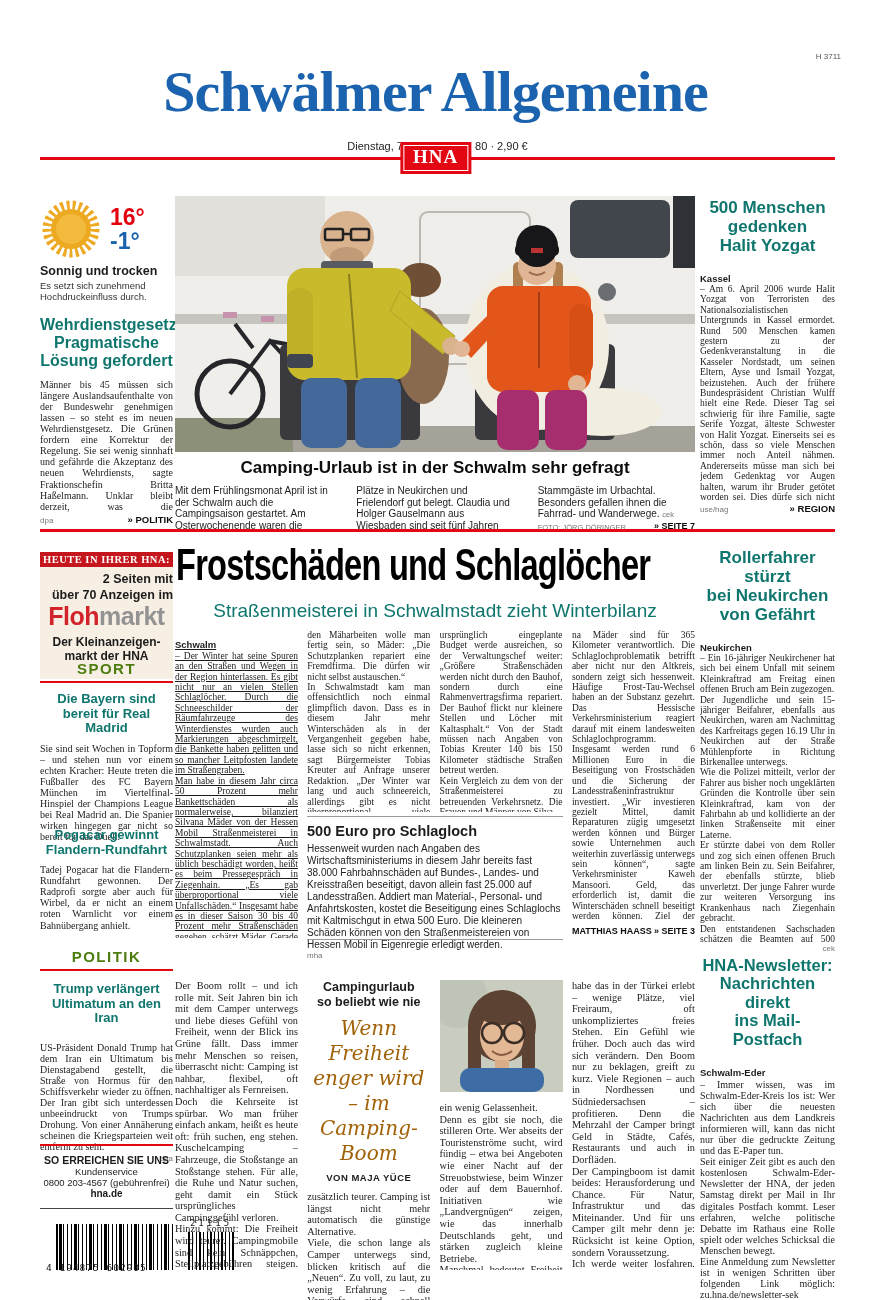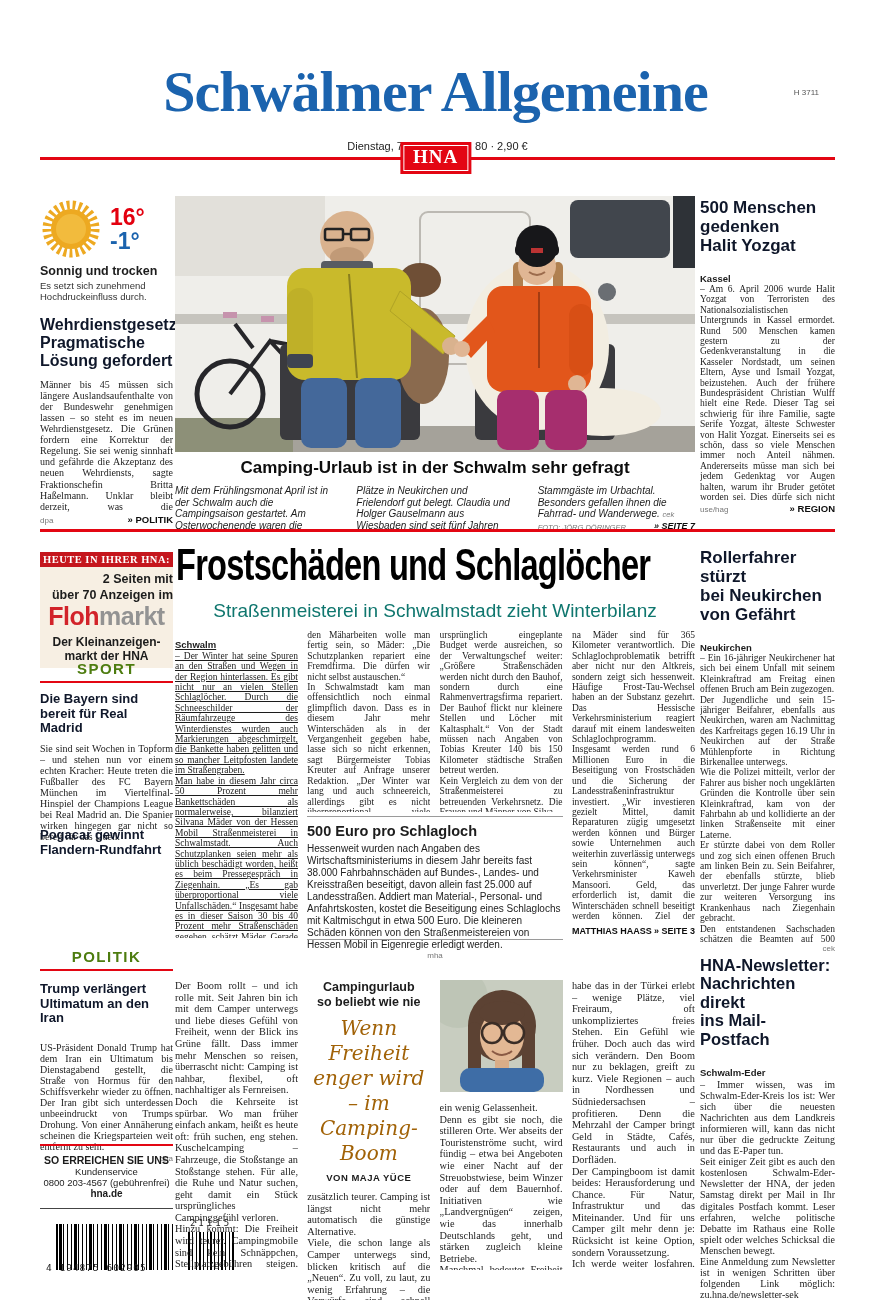--- a/index.html
+++ b/index.html
@@ -12,35 +12,35 @@
   .h-code{font-size:8px;color:#555;}
   .dateline{left:40px;right:36px;display:flex;justify-content:space-between;
             font-size:11px;color:#222;}
   .red-rule{background:#e30613;height:3px;}
   .hna-logo{left:50%;transform:translateX(-50%);background:#e30613;padding:3px;}
   .hna-logo-inner{border:1.5px solid #fff;color:#fff;font-family:"Liberation Serif",serif;
             font-weight:bold;font-size:19px;padding:0 9px 2px 9px;letter-spacing:1px;}
 
   .colbody{font-family:"Liberation Serif",serif;font-size:9.5px;line-height:10.4px;
            text-align:justify;white-space:pre-line;overflow:hidden;color:#1c1c1c;}
-  .art-title{font-family:"Liberation Sans",sans-serif;font-weight:bold;color:#0f172a;
-             white-space:pre-line;line-height:1.12;}
+  .art-title{font-family:"Liberation Sans",sans-serif;font-weight:bold;color:#0f766e;
+             white-space:pre-line;text-align:center;line-height:1.12;}
   .loc{font-family:"Liberation Sans",sans-serif;font-weight:bold;font-size:9.5px;}
   .credit-row{display:flex;justify-content:space-between;align-items:baseline;}
   .credit{color:#777;font-size:8px;font-family:"Liberation Sans",sans-serif;}
   .ref{font-weight:bold;font-size:9.5px;color:#0d0d0d;font-family:"Liberation Sans",sans-serif;}
   .sec-hdr{font-weight:bold;font-size:15px;letter-spacing:1.5px;text-align:center;
            border-bottom:2.5px solid #e30613;padding-bottom:4px;color:#4d7c0f;}
 
   .wx-temp-hi{color:#e3000f;font-weight:bold;font-size:23px;line-height:1.05;}
   .wx-temp-lo{color:#1b63ae;font-weight:bold;font-size:23px;line-height:1.05;}
   .wx-cond{font-weight:bold;font-size:12.5px;margin-top:4px;}
   .wx-text{font-size:9.5px;color:#333;line-height:1.2;margin-top:2px;}
 
-  .promo-box{background:#f7efe3;padding-bottom:4px;text-align:center;}
+  .promo-box{background:#f7efe3;padding-bottom:15px;text-align:center;}
   .promo-banner{background:#c5161d;color:#fff;font-family:"Liberation Serif",serif;
                 font-weight:bold;font-size:10.5px;padding:2px 0;letter-spacing:.5px;}
   .promo-lines{font-weight:bold;font-size:12.5px;line-height:1.25;margin-top:5px;white-space:pre-line;text-align:right;}
   .promo-brand{font-size:25px;font-weight:bold;letter-spacing:-.5px;line-height:1.1;}
   .promo-brand .r{color:#d2232a;} .promo-brand .g{color:#939393;}
   .promo-sub{font-weight:bold;font-size:12px;line-height:1.2;margin-top:4px;white-space:pre-line;}
 
   .main-headline{font-weight:bold;font-size:44px;color:#000;white-space:nowrap;
                  transform:scaleX(.74);transform-origin:left center;letter-spacing:-1px;}
   .main-subhead{font-size:19px;text-align:center;color:#0f766e;}
@@ -72,21 +72,21 @@
     background:repeating-linear-gradient(90deg,#000 0 2px,#fff 2px 3.5px,#000 3.5px 4.5px,#fff 4.5px 8px,#000 8px 9px,#fff 9px 11px);}
   .bc-top{position:absolute;left:146px;top:0;width:46px;text-align:center;
           font-family:"DejaVu Sans Mono",monospace;font-size:9px;letter-spacing:3px;}
   .bc-bottom{position:absolute;left:4px;top:44px;font-family:"DejaVu Sans Mono",monospace;font-size:9.5px;letter-spacing:1px;}
 </style>
 </head>
 <body>
 
 <div class="page">
 
-  <div class="abs h-code" style="top:52px;right:52px;margin-top:36px;">H 3711</div>
+  <div class="abs h-code" style="top:52px;right:30px;">H 3711</div>
   <div class="abs masthead" style="top:58px;left:0;">Schwälmer Allgemeine</div>
   <div class="abs dateline" style="top:140px;justify-content:center;">
     <span>Dienstag, 7. April 2026</span>
     <span>Nr. 80  ·  2,90 €</span>
   </div>
   <div class="abs red-rule" style="top:157px;left:40px;right:36px;"></div>
   <div class="abs hna-logo" style="top:142px;">
     <div class="hna-logo-inner">HNA</div>
   </div>
 
@@ -178,21 +178,21 @@
         <circle cx="402" cy="188" r="9" fill="#e0b694"></circle>
         <line x1="364" y1="96" x2="364" y2="172" stroke="#a33c12" stroke-width="2"></line>
         <rect x="322" y="194" width="42" height="60" rx="10" fill="#a62e6e"></rect>
         <rect x="370" y="194" width="42" height="60" rx="10" fill="#a62e6e"></rect>
       </g>
     </svg>
   </div>
 
   <div class="abs" style="top:458px;left:175px;width:520px;">
     <div class="caption-title">Camping-Urlaub ist in der Schwalm sehr gefragt</div>
-    <div style="display:flex;gap:24px;margin-top:7px;font-style:italic;">
+    <div style="display:flex;gap:24px;margin-top:7px;">
       <div class="caption-col" style="width:165px;">Mit dem Frühlingsmonat April ist in der Schwalm auch die Campingsaison gestartet. Am Osterwochenende waren die</div>
       <div class="caption-col" style="width:165px;">Plätze in Neukirchen und Frielendorf gut belegt. Claudia und Holger Gauselmann aus Wiesbaden sind seit fünf Jahren</div>
       <div class="caption-col" style="width:165px;">
         <span>Stammgäste im Urbachtal. Besonders gefallen ihnen die Fahrrad- und Wanderwege.</span>
         <span class="credit" style="font-size:7.5px;">cek FOTO: JÖRG DÖRINGER</span>
         <span class="ref" style="font-size:9px;float:right;">» SEITE 7</span>
       </div>
     </div>
   </div>
 
@@ -224,20 +224,21 @@
 
   <div class="abs sec-hdr" style="top:660px;left:40px;width:133px;">SPORT</div>
   <div class="abs" style="top:692px;left:40px;width:133px;">
     <div class="art-title" style="font-size:13px;">Die Bayern sind
 bereit für Real Madrid</div>
     <div class="colbody" style="height:100px;margin-top:7px;font-size:10px;line-height:11.1px;">Sie sind seit Wochen in Topform – und stehen nun vor einem echten Kracher: Heute treten die Fußballer des FC Bayern München im Viertelfinal-Hinspiel der Champions League bei Real Madrid an. Die Spanier wirken hingegen gar nicht so bereit für das Duell.</div>
   </div>
   <div class="abs" style="top:828px;left:40px;width:133px;">
     <div class="art-title" style="font-size:13px;">Pogacar gewinnt
 Flandern-Rundfahrt</div>
+    <div class="colbody" style="height:70px;margin-top:7px;font-size:10px;line-height:11.1px;">Tadej Pogacar hat die Flandern-Rundfahrt gewonnen. Der Radprofi sorgte aber auch für Wirbel, da er nicht an einem roten Warnlicht vor einem Bahnübergang anhielt.</div>
   </div>
 
   <div class="abs main-headline" style="top:540px;left:176px;">Frostschäden und Schlaglöcher</div>
   <div class="abs main-subhead" style="top:600px;left:175px;width:520px;">Straßenmeisterei in Schwalmstadt zieht Winterbilanz</div>
   <div class="abs cols" style="top:630px;left:175px;width:520px;">
     <div class="col colbody" style="height:308px;text-decoration:underline;">
       <b class="loc">Schwalm</b>
       <span>– Der Winter hat seine Spuren an den Straßen und Wegen in der Region hinterlassen. Es gibt nicht nur an vielen Stellen Schlaglöcher. Durch die Schneeschilder der Räumfahrzeuge des Winterdienstes wurden auch Markierungen abgeschmirgelt, die Bankette haben gelitten und so mancher Leitpfosten landete im Straßengraben.
 Man habe in diesem Jahr circa 50 Prozent mehr Bankettschäden als normalerweise, bilanziert Silvana Mäder von der Hessen Mobil Straßenmeisterei in Schwalmstadt. Auch Schutzplanken seien mehr als üblich beschädigt worden, heißt es beim Pressegespräch in Ziegenhain. „Es gab überproportional viele Unfallschäden.“ Insgesamt habe es in dieser Saison 30 bis 40 Prozent mehr Straßenschäden gegeben, schätzt Mäder. Gerade bei den Reparaturarbeiten an den Leitpfosten und den Banketten schließt sich bald das Zeitfenster. Vor</span>
     </div>
@@ -248,21 +249,21 @@
     <div class="col colbody" style="height:290px;">na Mäder sind für 365 Kilometer verantwortlich. Die Schlaglochproblematik betrifft aber nicht nur den Altkreis, sondern zeigt sich hessenweit. Häufige Frost-Tau-Wechsel haben an der Substanz gezehrt. Das Hessische Verkehrsministerium reagiert darauf mit einem landesweiten Schlaglochprogramm. Insgesamt werden rund 6 Millionen Euro in die Beseitigung von Frostschäden und die Sicherung der Landesstraßeninfrastruktur investiert. „Wir investieren gezielt Mittel, damit Reparaturen zügig umgesetzt werden können und Bürger sowie Unternehmen auch weiterhin zuverlässig unterwegs sein können“, sagte Verkehrsminister Kaweh Mansoori. Geld, das erforderlich ist, damit die Winterschäden schnell beseitigt werden können. Ziel der Schwalmstädter war es, dass bis nach Ostern die meisten Arbeiten in ihrem Zuständigkeitsbereich erledigt sind.</div>
   </div>
   <div class="abs credit-row" style="top:926px;left:572px;width:123px;">
     <span class="ref" style="font-size:9px;">MATTHIAS HAASS</span>
     <span class="ref" style="font-size:9px;">» SEITE 3</span>
   </div>
 
   <div class="abs box-rule" style="top:816px;left:307px;width:256px;height:122px;">
     <div class="box-title">500 Euro pro Schlagloch</div>
     <div class="box-body">Hessenweit wurden nach Angaben des Wirtschaftsministeriums in diesem Jahr bereits fast 38.000 Fahrbahnschäden auf Bundes-, Landes- und Kreisstraßen beseitigt, davon allein fast 25.000 auf Landesstraßen. Addiert man Material-, Personal- und Anfahrtskosten, kostet die Beseitigung eines Schlaglochs mit Kaltmischgut in etwa 500 Euro. Die kleineren Schäden können von den Straßenmeistereien von Hessen Mobil in Eigenregie erledigt werden.</div>
-    <div style="text-align:center;" class="credit">mha</div>
+    <div style="text-align:left;" class="credit">mha</div>
   </div>
 
   <div class="abs" style="top:548px;left:700px;width:135px;">
     <div class="art-title" style="font-size:17px;">Rollerfahrer stürzt
 bei Neukirchen
 von Gefährt</div>
     <div class="colbody" style="height:312px;margin-top:8px;">
       <b class="loc">Neukirchen</b>
       <span>– Ein 16-jähriger Neukirchener hat sich bei einem Unfall mit seinem Kleinkraftrad am Freitag einen offenen Bruch am Bein zugezogen.
 Der Jugendliche und sein 15-jähriger Beifahrer, ebenfalls aus Neukirchen, waren am Nachmittag des Karfreitags gegen 16.19 Uhr in Neukirchen auf der Straße Mühlenpforte in Richtung Birkenallee unterwegs.

